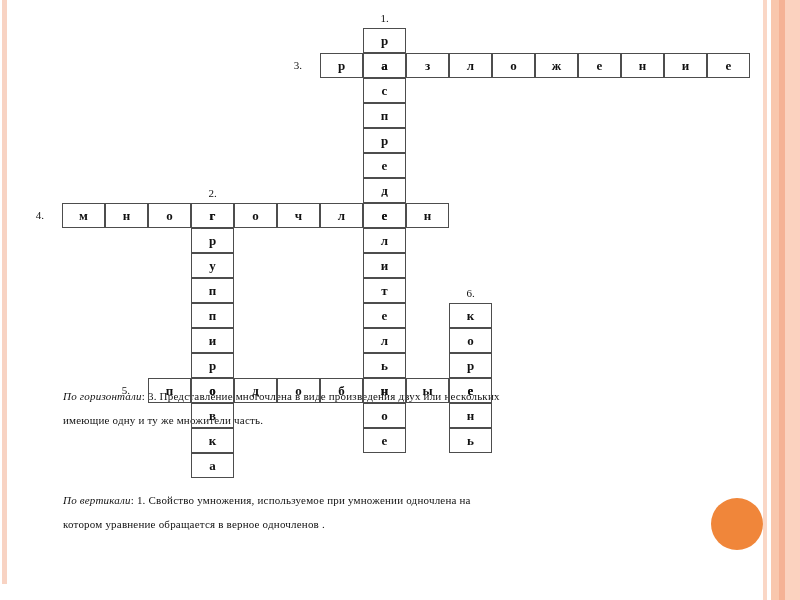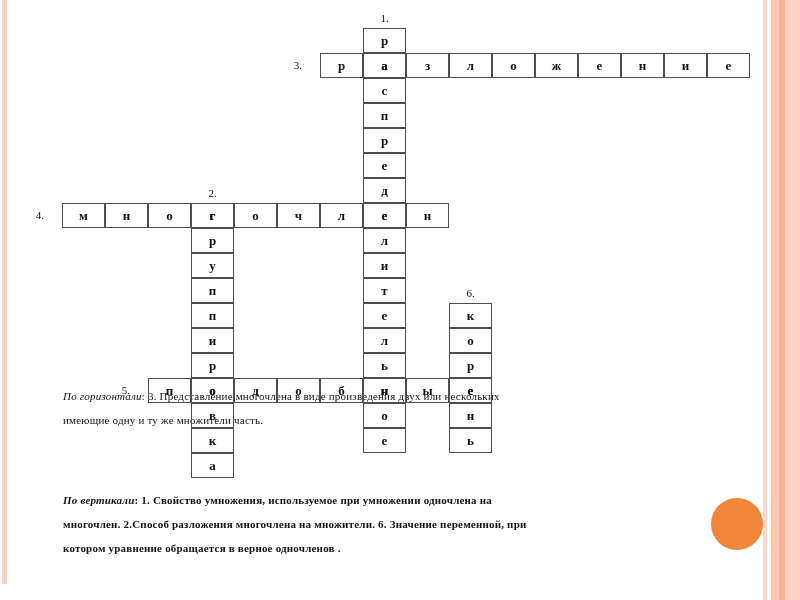--- a/index.html
+++ b/index.html
@@ -17,21 +17,21 @@
   }
   .decor-circle{
     position:absolute;left:711px;top:498px;width:52px;height:52px;
     border-radius:50%;z-index:1;
   }
   
   .clues{position:absolute;left:63px;z-index:2;font-size:11px;letter-spacing:.2px;}
   .clues .clue-line{height:24px;line-height:24px;white-space:nowrap;}
   .clues .lead{font-style:italic;}
   #clues-h{top:384px;}
-  #clues-v{top:488px;font-weight:bold;}
+  #clues-v{top:488px;}
   
   #crossword{position:absolute;left:0;top:0;width:800px;height:600px;z-index:3;pointer-events:none;}
   .cw-cell{
     position:absolute;width:43px;height:25px;box-sizing:border-box;
     border:1px solid #4d4d4d;background:transparent;
     text-align:center;line-height:23px;
     font-weight:bold;font-size:13px;color:#111;
   }
   .cw-label{position:absolute;font-size:11px;color:#111;line-height:12px;}
   .cw-label.top{width:43px;text-align:center;}
@@ -47,21 +47,20 @@
   <div class="stripe-right-band"></div>
   <div class="decor-circle" style="background: rgb(240, 134, 58);"></div>
 
   <div class="clues" id="clues-h">
     <div class="clue-line"><span class="lead">По горизонтали</span><span>: 3. Представление многочлена в виде произведения двух или нескольких</span></div>
     <div class="clue-line">имеющие одну и ту же множители часть.</div>
   </div>
 
   <div class="clues" id="clues-v">
     <div class="clue-line"><span class="lead">По вертикали</span><span>: 1. Свойство умножения, используемое при умножении одночлена на</span></div>
-    <div class="clue-line">многочлен. 2.Способ разложения многочлена на множители. 6. Значение переменной, при</div>
     <div class="clue-line">котором уравнение обращается в верное одночленов .</div>
   </div>
 
   <div id="crossword">
       <div class="cw-cell" style="left: 363px; top: 28px;">р</div>
       <div class="cw-cell" style="left: 363px; top: 53px;">а</div>
       <div class="cw-cell" style="left: 363px; top: 78px;">с</div>
       <div class="cw-cell" style="left: 363px; top: 103px;">п</div>
       <div class="cw-cell" style="left: 363px; top: 128px;">р</div>
       <div class="cw-cell" style="left: 363px; top: 153px;">е</div>

